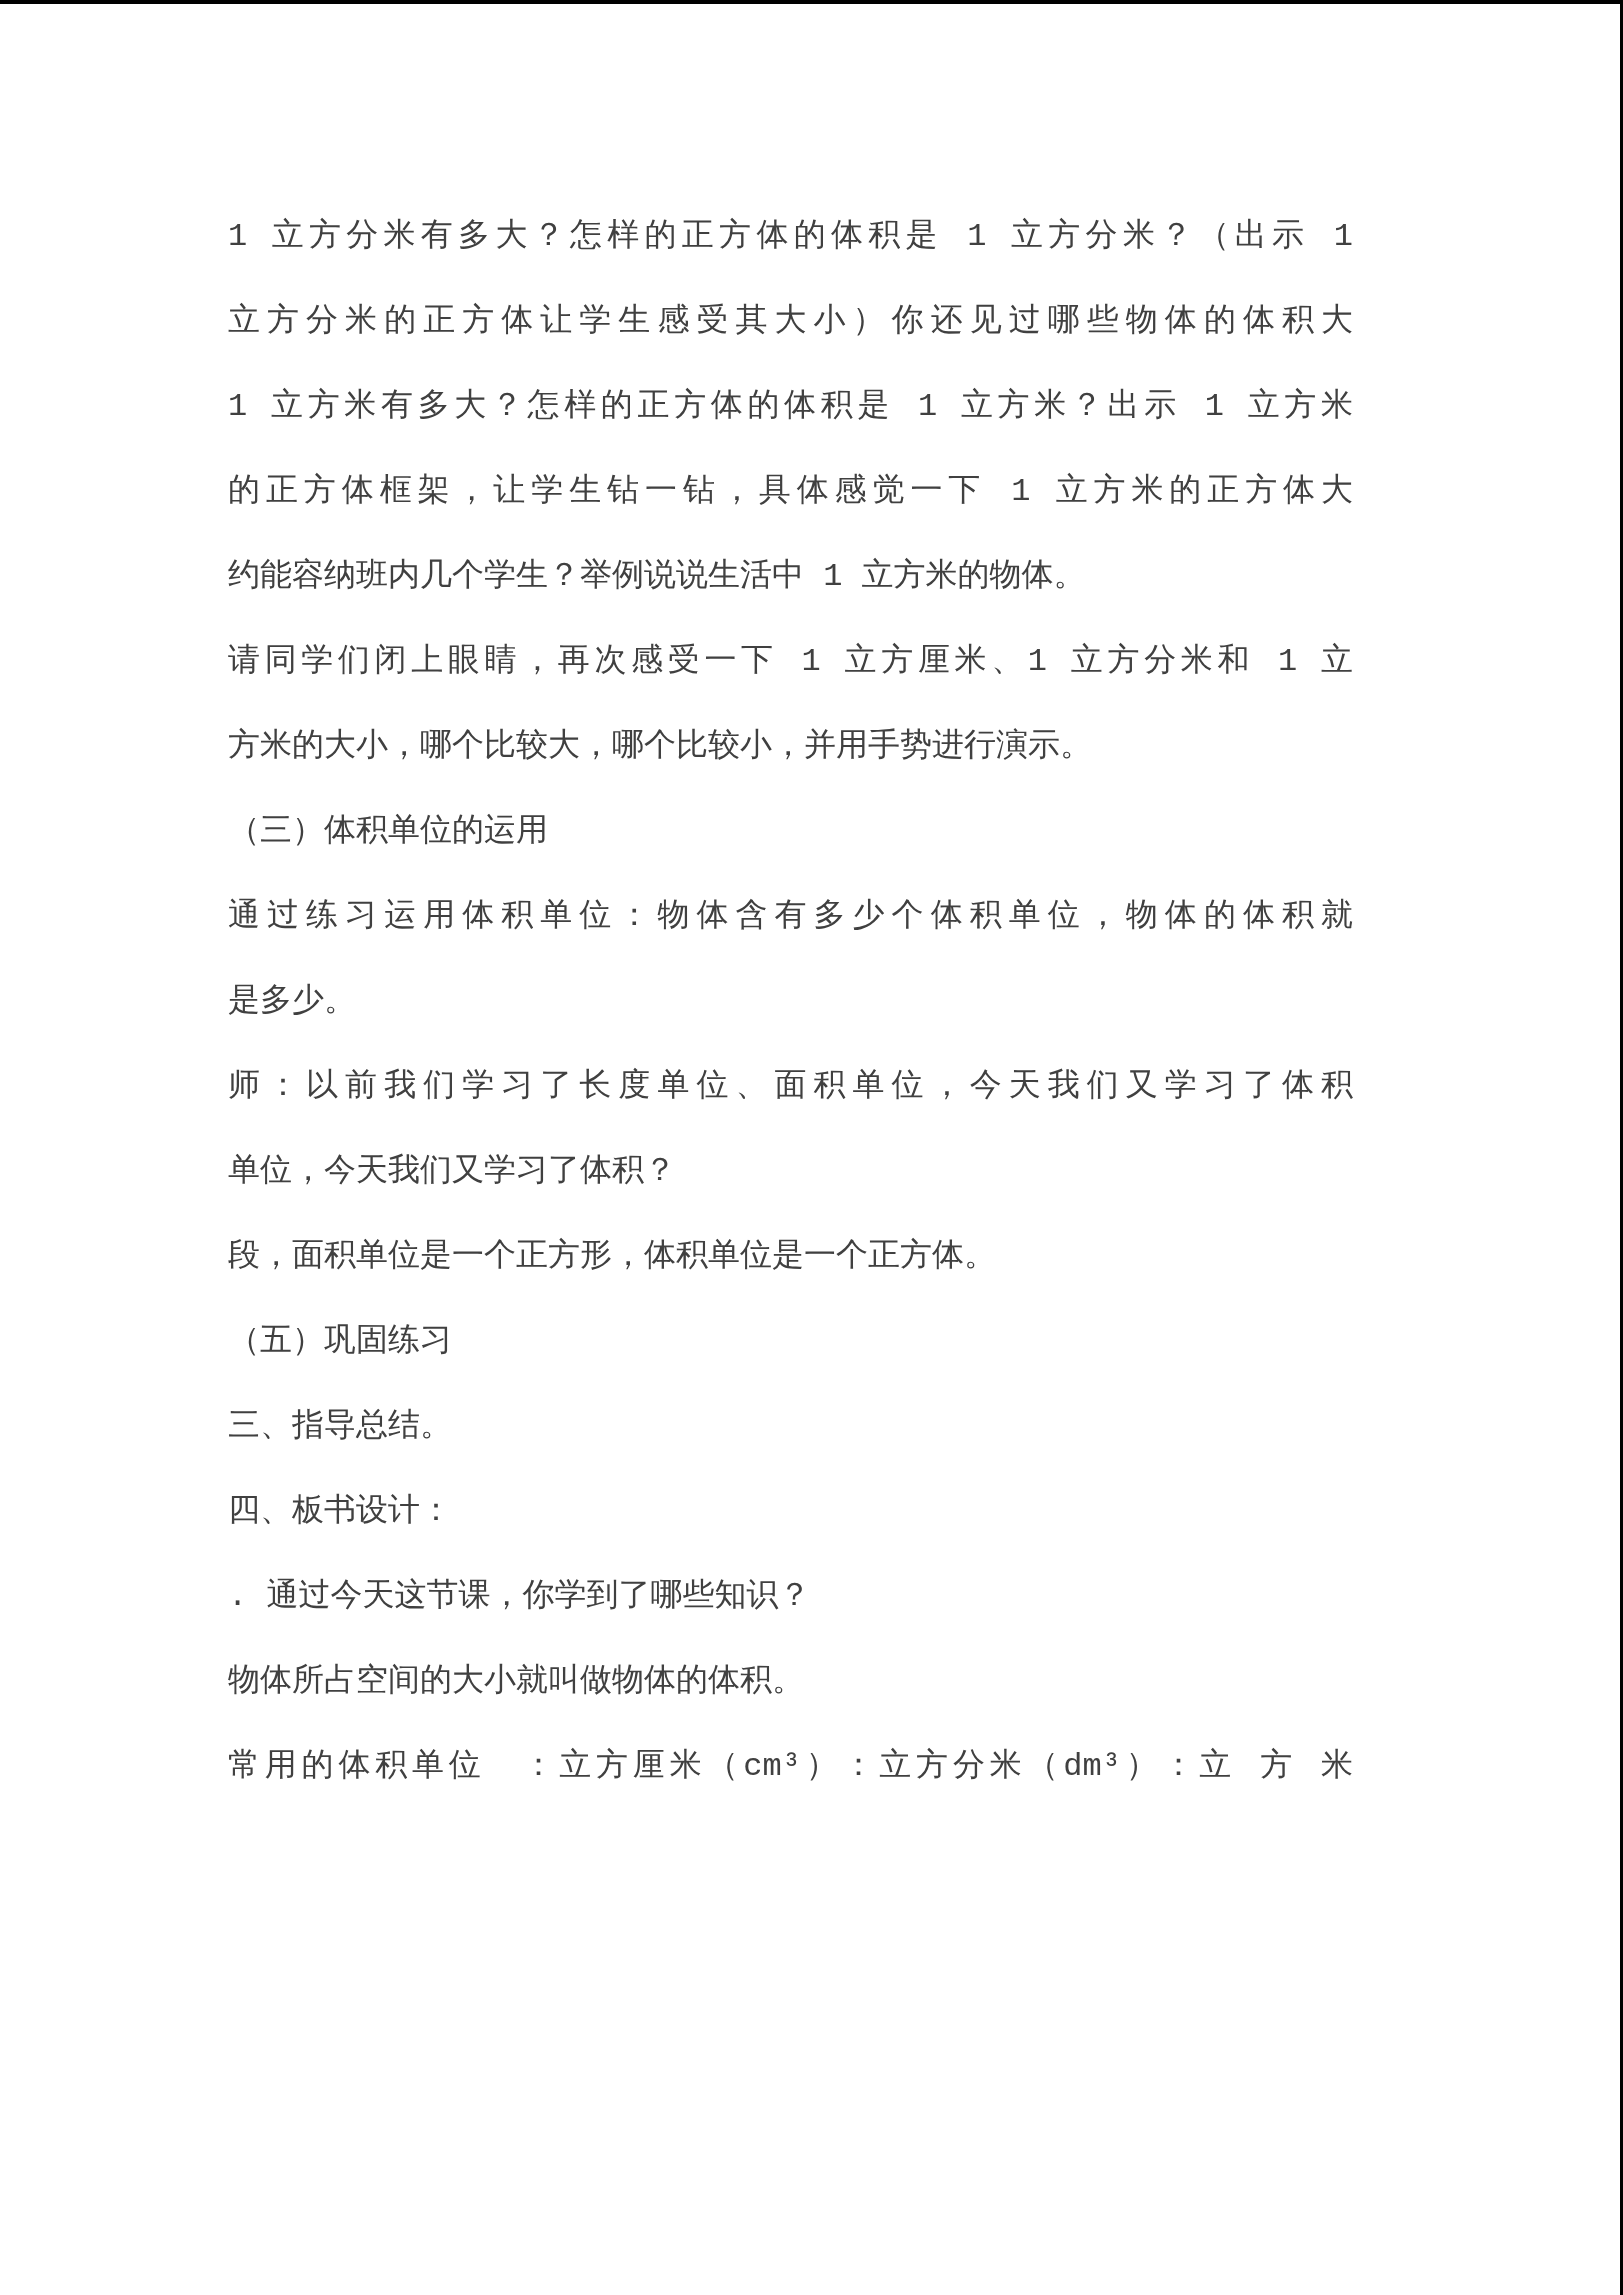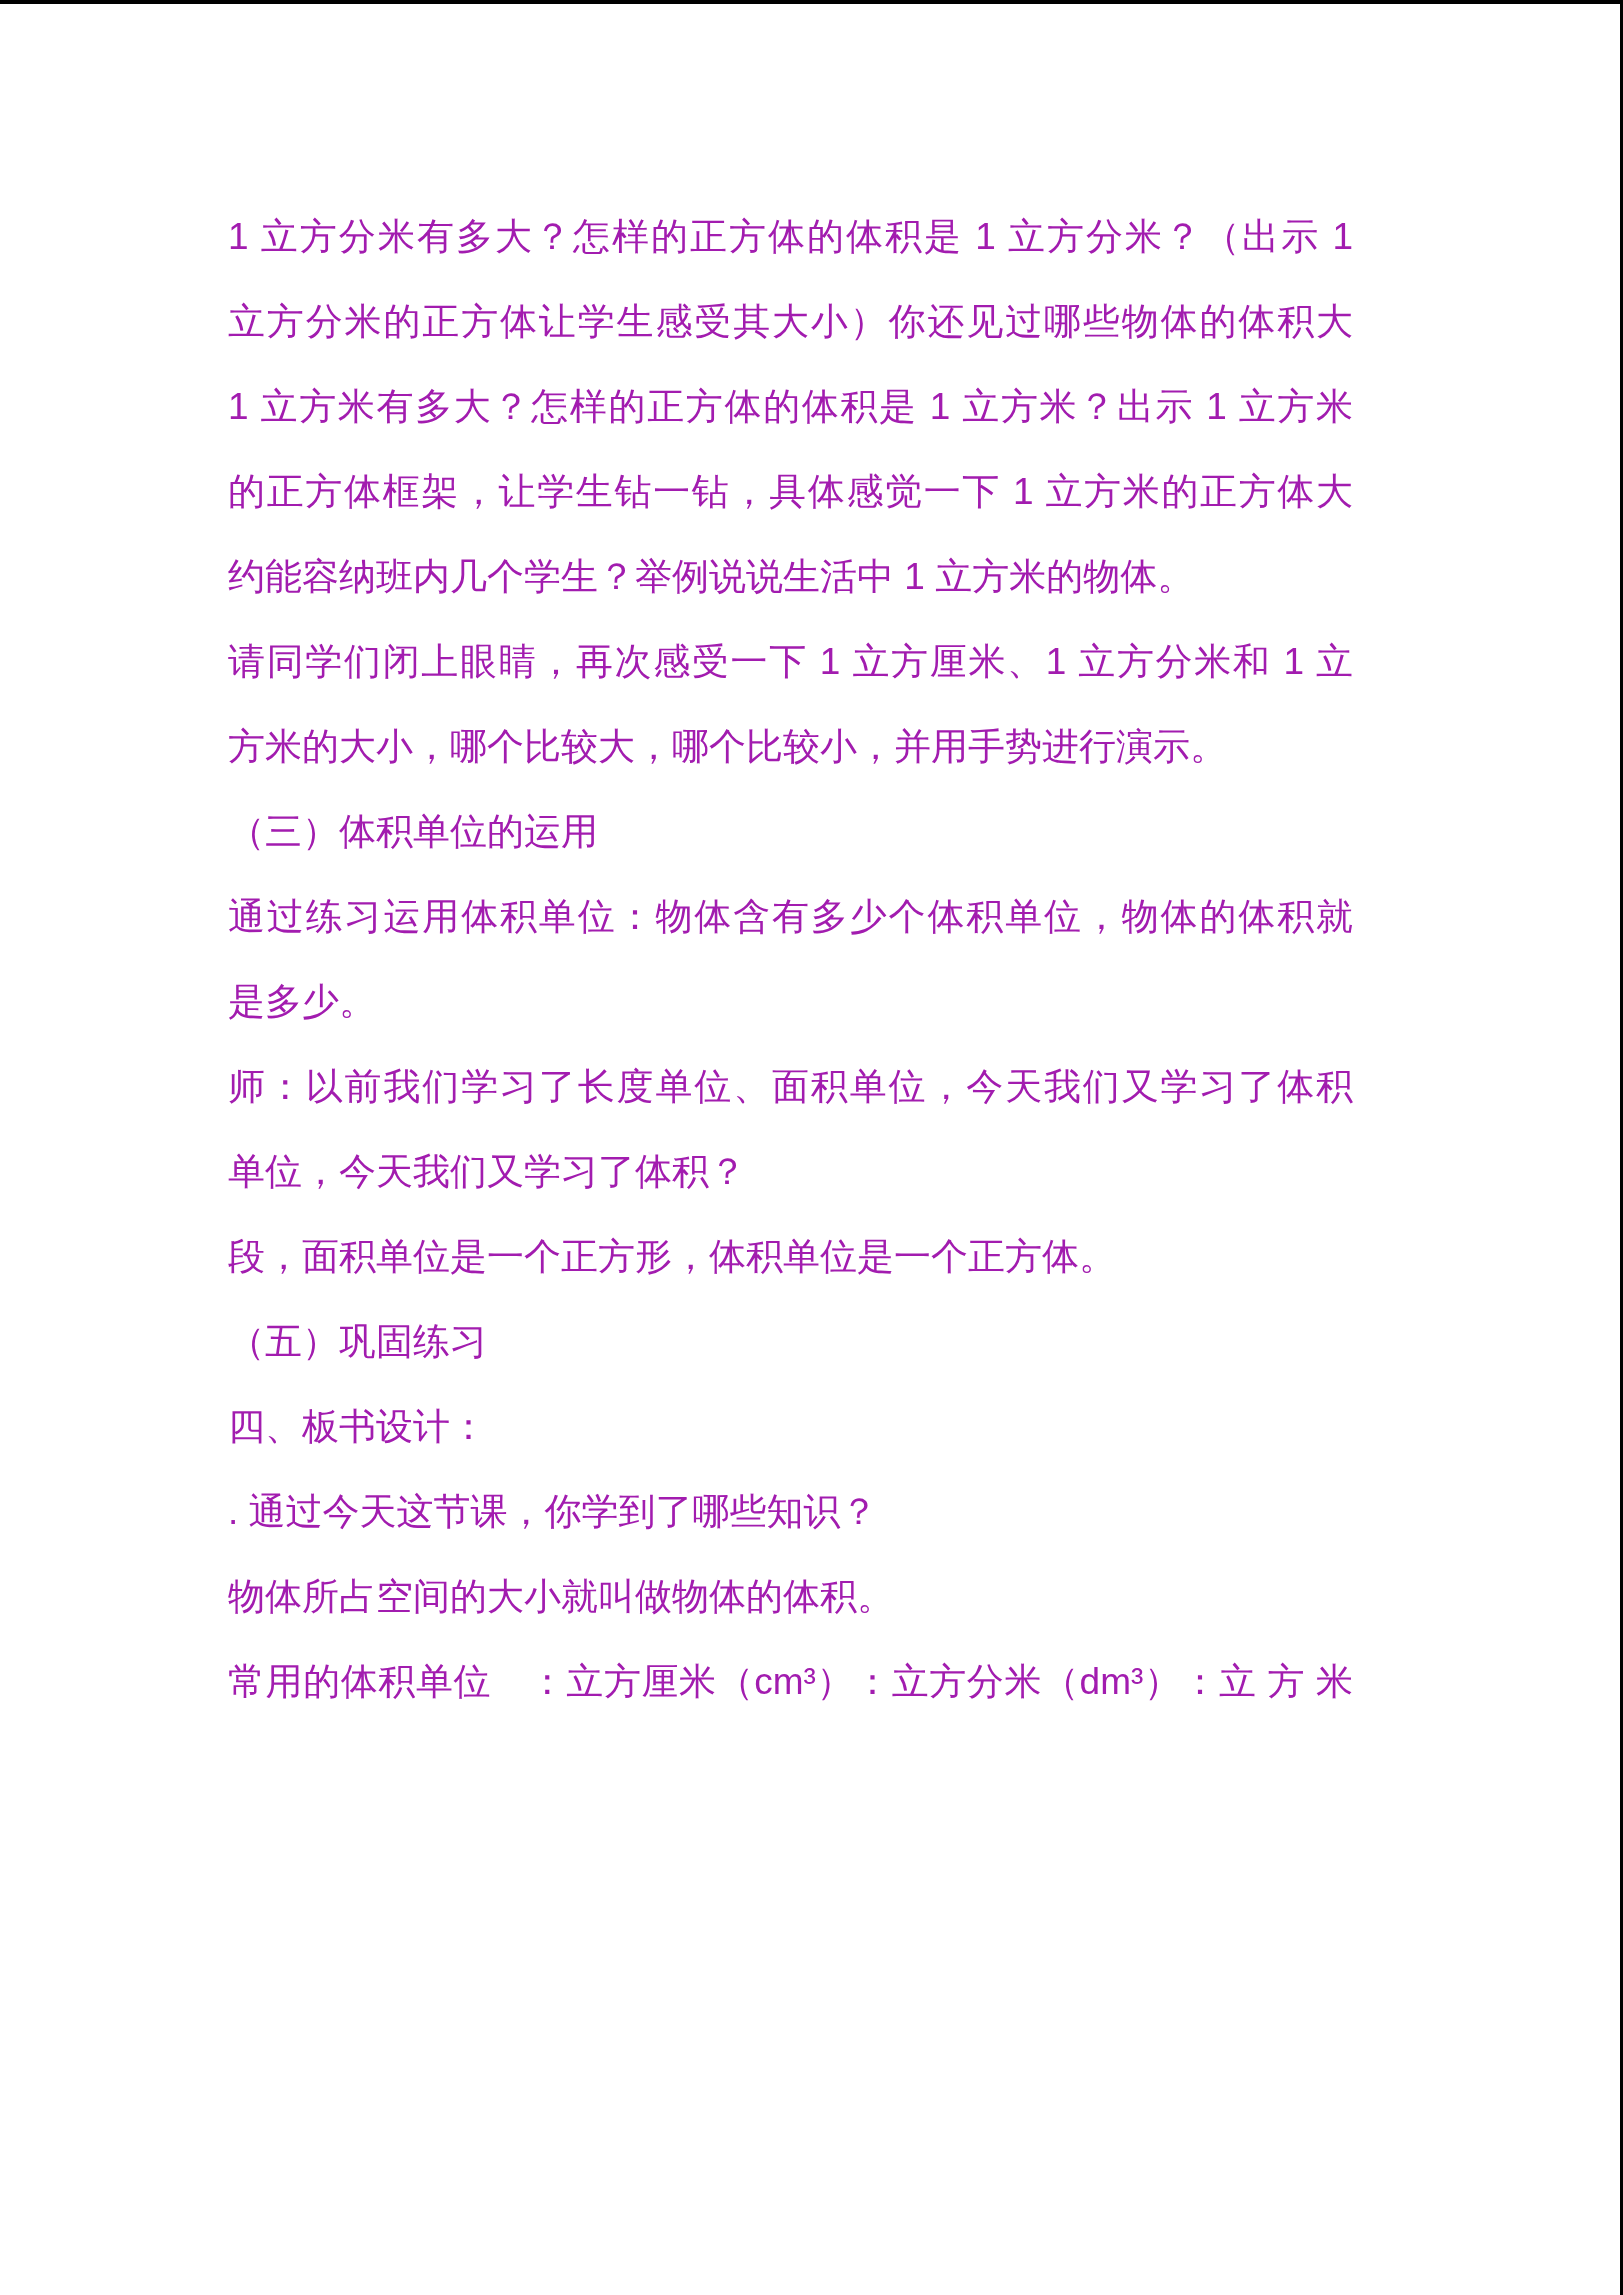--- a/index.html
+++ b/index.html
@@ -28,25 +28,25 @@
   }
 
   .doc-page {
     position: absolute;
     left: 228px;
     top: 194px;
     width: 1125px;
   }
 
   .line {
-    font-family: Liberation Sans, sans-serif;
-    font-size: 37px;
+    font-family: Liberation Mono, monospace;
+    font-size: 32px;
     line-height: 85px;
     height: 85px;
-    color: #a21caf;
+    color: #404040;
     white-space: pre-wrap;
     text-align: left;
   }
 
   .line.justify {
     text-align: justify;
     text-align-last: justify;
   }
 </style>
 </head>
@@ -64,19 +64,20 @@
     <div class="line">约能容纳班内几个学生？举例说说生活中 1 立方米的物体。</div>
     <div class="line justify">请同学们闭上眼睛，再次感受一下 1 立方厘米、1 立方分米和 1 立</div>
     <div class="line">方米的大小，哪个比较大，哪个比较小，并用手势进行演示。</div>
     <div class="line">（三）体积单位的运用</div>
     <div class="line justify">通过练习运用体积单位：物体含有多少个体积单位，物体的体积就</div>
     <div class="line">是多少。</div>
     <div class="line justify">师：以前我们学习了长度单位、面积单位，今天我们又学习了体积</div>
     <div class="line">单位，今天我们又学习了体积？</div>
     <div class="line">段，面积单位是一个正方形，体积单位是一个正方体。</div>
     <div class="line">（五）巩固练习</div>
+    <div class="line">三、指导总结。</div>
     <div class="line">四、板书设计：</div>
     <div class="line">. 通过今天这节课，你学到了哪些知识？</div>
     <div class="line">物体所占空间的大小就叫做物体的体积。</div>
     <div class="line justify">常用的体积单位　：立方厘米（cm³）：立方分米（dm³）：立 方 米</div>
   </div>
 </div>
 
 
 </body></html>

